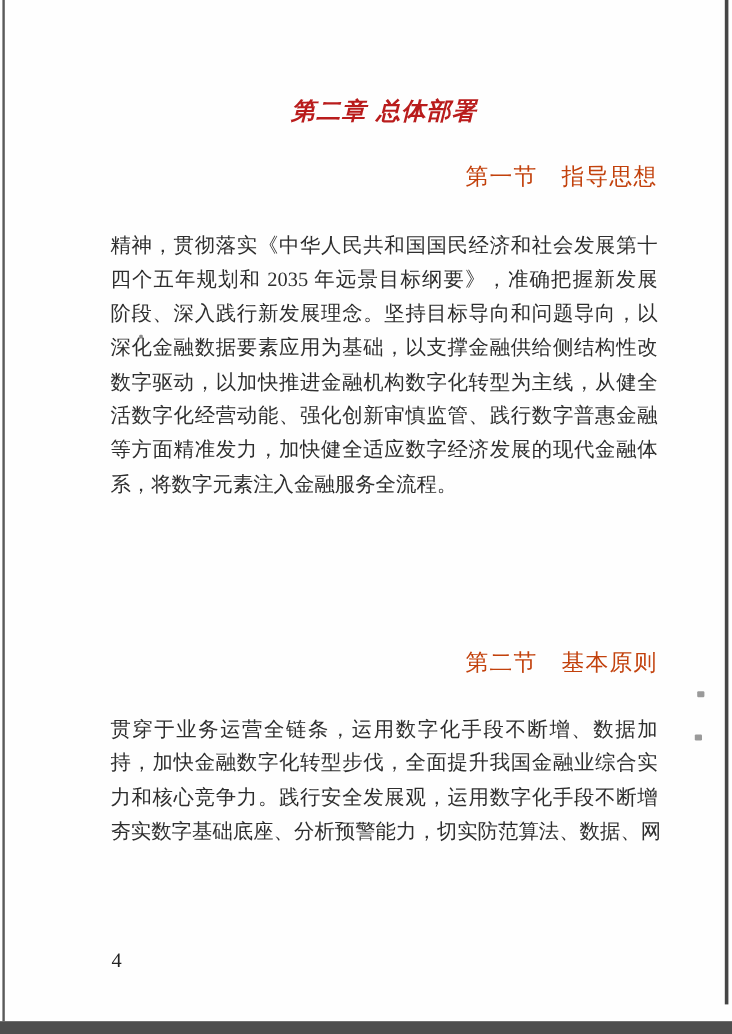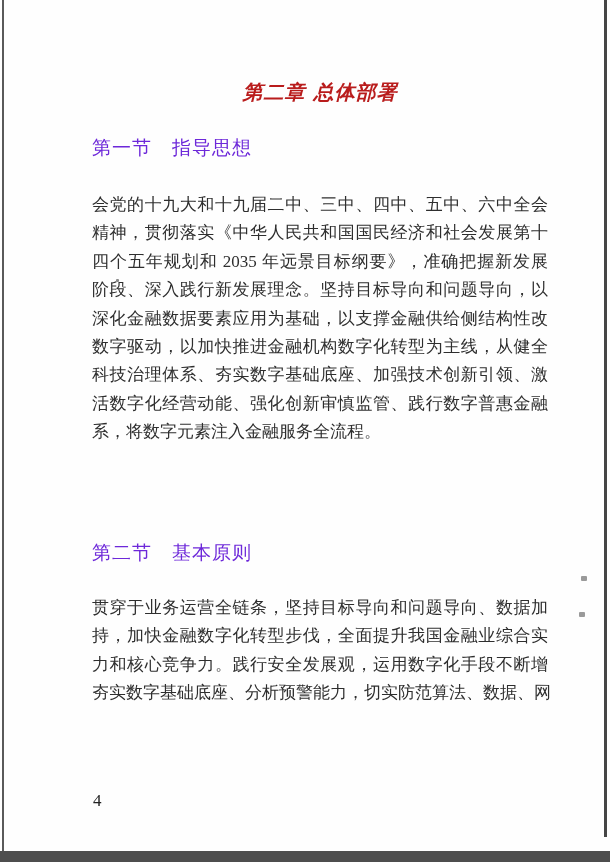--- a/index.html
+++ b/index.html
@@ -61,24 +61,24 @@
     font-size: 20px;
     line-height: 24px;
     color: #b91c1c;
     letter-spacing: 1px;
     font-style: italic;
   }
   .section-title {
     position: absolute;
     left: 0;
     width: 100%;
-    text-align: left;
+    text-align: right;
     font-size: 19px;
     line-height: 24px;
-    color: #6d28d9;
+    color: #c2410c;
     letter-spacing: 1px;
   }
   .section-title.first  { top: 136px; }
   .section-title.second { top: 541px; }
 
   .para {
     position: absolute;
     left: 0;
     width: 456px;
   }
@@ -124,35 +124,34 @@
   <div class="speck s2"></div>
   <div class="speck s3"></div>
 
   <div class="content">
 
     <div class="chapter-title">第二章 总体部署</div>
 
     <div class="section-title first">第一节　指导思想</div>
 
     <div class="para p1">
-      <div class="line">会党的十九大和十九届二中、三中、四中、五中、六中全会</div>
       <div class="line">精神，贯彻落实《中华人民共和国国民经济和社会发展第十</div>
       <div class="line">四个五年规划和 2035 年远景目标纲要》，准确把握新发展</div>
       <div class="line">阶段、深入践行新发展理念。坚持目标导向和问题导向，以</div>
       <div class="line">深化金融数据要素应用为基础，以支撑金融供给侧结构性改</div>
       <div class="line">数字驱动，以加快推进金融机构数字化转型为主线，从健全</div>
-      <div class="line">科技治理体系、夯实数字基础底座、加强技术创新引领、激</div>
       <div class="line">活数字化经营动能、强化创新审慎监管、践行数字普惠金融</div>
+      <div class="line">等方面精准发力，加快健全适应数字经济发展的现代金融体</div>
       <div class="line short">系，将数字元素注入金融服务全流程。</div>
     </div>
 
     <div class="section-title second">第二节　基本原则</div>
 
     <div class="para p2">
-      <div class="line">贯穿于业务运营全链条，坚持目标导向和问题导向、数据加</div>
+      <div class="line">贯穿于业务运营全链条，运用数字化手段不断增、数据加</div>
       <div class="line">持，加快金融数字化转型步伐，全面提升我国金融业综合实</div>
       <div class="line">力和核心竞争力。践行安全发展观，运用数字化手段不断增</div>
       <div class="line">夯实数字基础底座、分析预警能力，切实防范算法、数据、网</div>
     </div>
 
     <div class="page-number">4</div>
 
   </div>
 </div>
 

